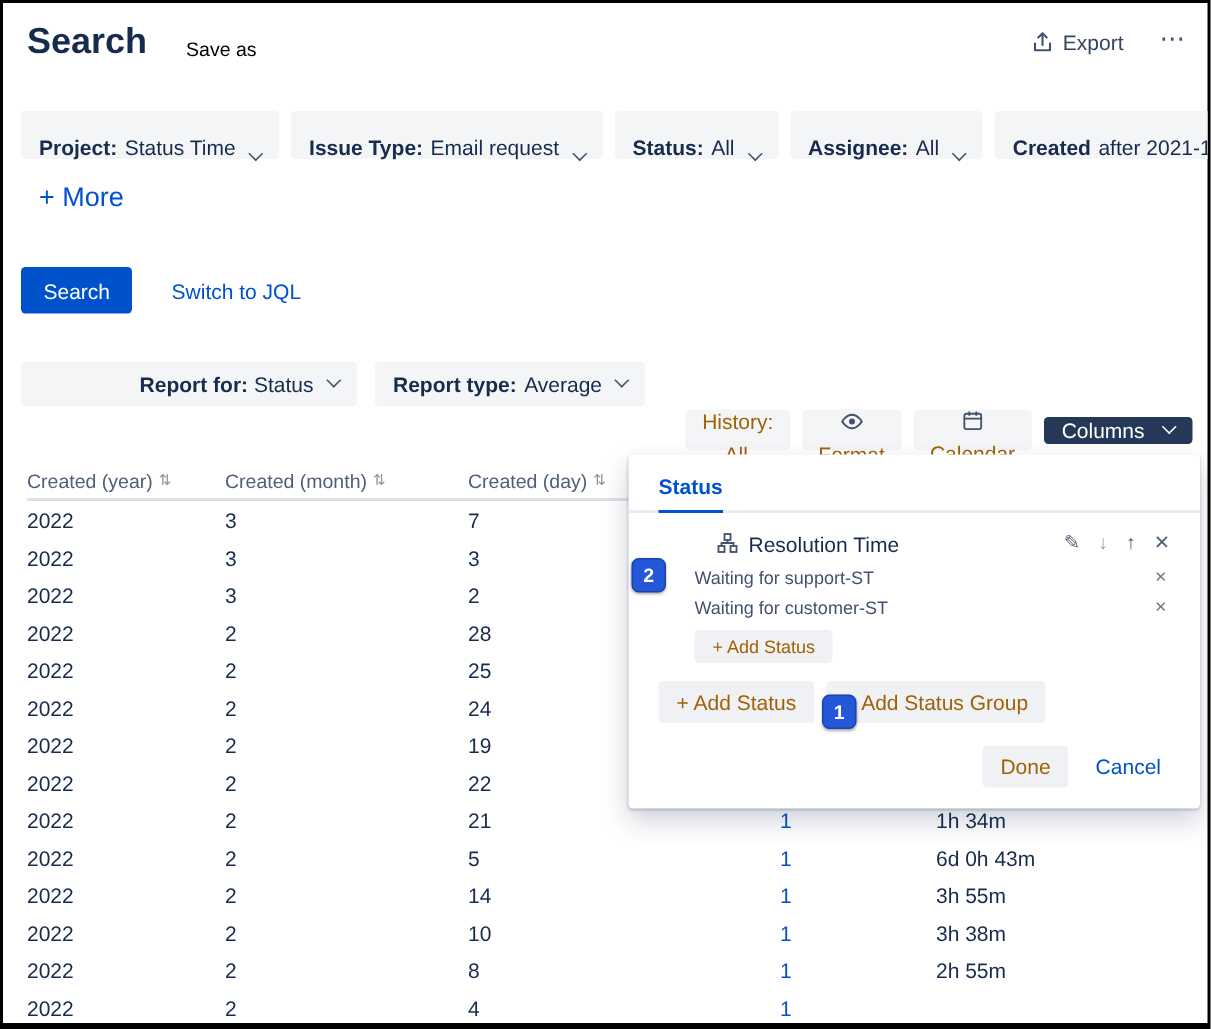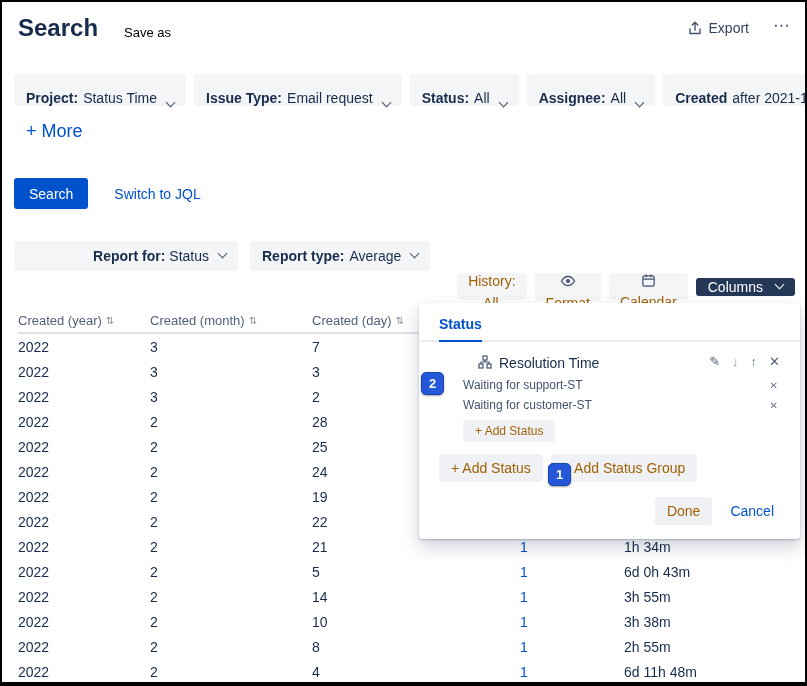--- a/index.html
+++ b/index.html
@@ -313,21 +313,20 @@
           <div class="td">8</div>
           <div class="td link-cell">1</div>
           <div class="td">2h 55m</div>
         </div>
 
         <div class="tr">
           <div class="td">2022</div>
           <div class="td">2</div>
           <div class="td">4</div>
           <div class="td link-cell">1</div>
-          <div class="td">6d 11h 48m</div>
         </div>
       </div>
   </div>
 
   <div class="popup">
     <div class="tabbar">
       <span class="tab">Status</span>
     </div>
 
     <div class="group-head">

